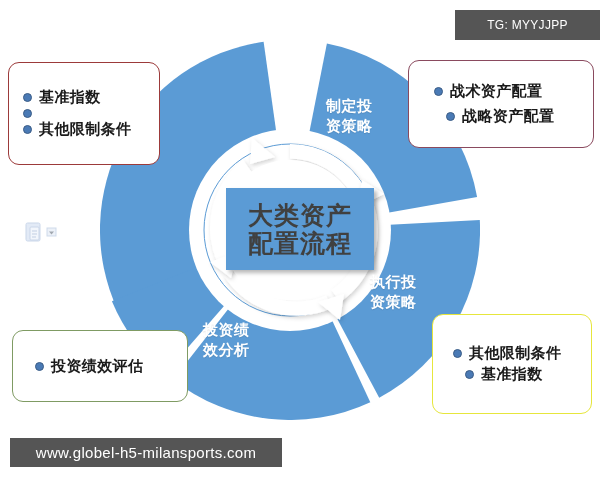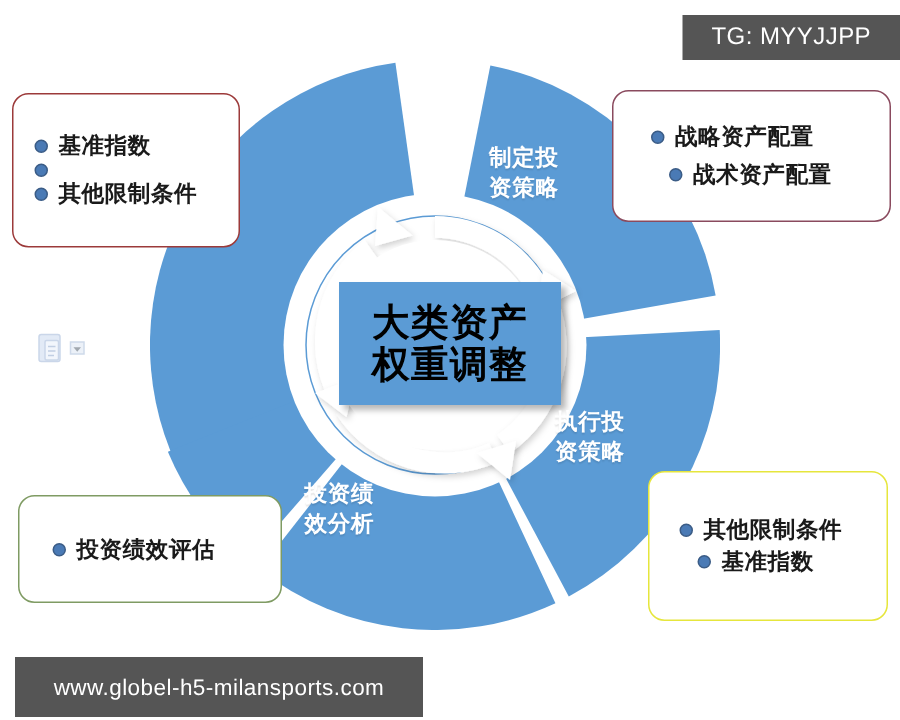--- a/index.html
+++ b/index.html
@@ -22,21 +22,21 @@
     left:226px;top:188px;
     width:148px;height:82px;
     background:#5B9BD5;
     box-shadow:3px 3px 4px rgba(0,0,0,.28);
     display:flex;flex-direction:column;
     align-items:center;justify-content:center;
     line-height:1.14;
   }
   .center-box span{
     display:block;
-    color:#000000;
+    color:#404040;
     font-size:25px;
     font-weight:bold;
     letter-spacing:1px;
     white-space:nowrap;
   }
 
   
   .seg-label{
     position:absolute;
     color:#ffffff;
@@ -97,26 +97,26 @@
   
   #callout-br{left:432px;top:314px;width:160px;height:100px;border-color:#e6e63c;}
   #callout-br ul{padding-left:20px;}
   #callout-br li:nth-child(2){padding-left:12px;}
 
   
   .badge{
     position:absolute;
     background:#555555;
     color:#ffffff;
-    font-size:16px;
+    font-size:12px;
     letter-spacing:.3px;
     display:flex;align-items:center;justify-content:center;
   }
   #tg-badge{right:0px;top:10px;width:145px;height:30px;}
-  #url-badge{left:10px;top:438px;width:272px;height:40px;font-size:15px;}
+  #url-badge{left:10px;top:438px;width:272px;height:29px;font-size:15px;}
 
   
   #paste-icon{position:absolute;left:25px;top:222px;width:34px;height:22px;opacity:.55;}
 </style>
 </head>
 <body>
 
 <div id="stage">
 
   <div id="donut-wrap">
@@ -180,21 +180,21 @@
           <polygon points="150,124 152,98 175,117"></polygon>
         </g>
       </g>
 
       <circle cx="190" cy="190" r="70" fill="#ffffff"></circle>
     </svg>
   </div>
 
   <div class="center-box">
     <span>大类资产</span>
-    <span>权重调整</span>
+    <span>配置流程</span>
   </div>
 
   <div class="seg-label" id="seg-label-1">制定投
 资策略</div>
   <div class="seg-label" id="seg-label-2">执行投
 资策略</div>
   <div class="seg-label" id="seg-label-3">投资绩
 效分析</div>
 
   <div class="callout" id="callout-tl">
@@ -210,25 +210,25 @@
         <span class="bullet"></span>
         <span>其他限制条件</span>
       </li>
     </ul>
   </div>
 
   <div class="callout" id="callout-tr">
     <ul>
       <li>
         <span class="bullet"></span>
+        <span>战术资产配置</span>
+      </li>
+      <li>
+        <span class="bullet"></span>
         <span>战略资产配置</span>
-      </li>
-      <li>
-        <span class="bullet"></span>
-        <span>战术资产配置</span>
       </li>
     </ul>
   </div>
 
   <div class="callout" id="callout-bl">
     <ul>
       <li>
         <span class="bullet"></span>
         <span>投资绩效评估</span>
       </li>

